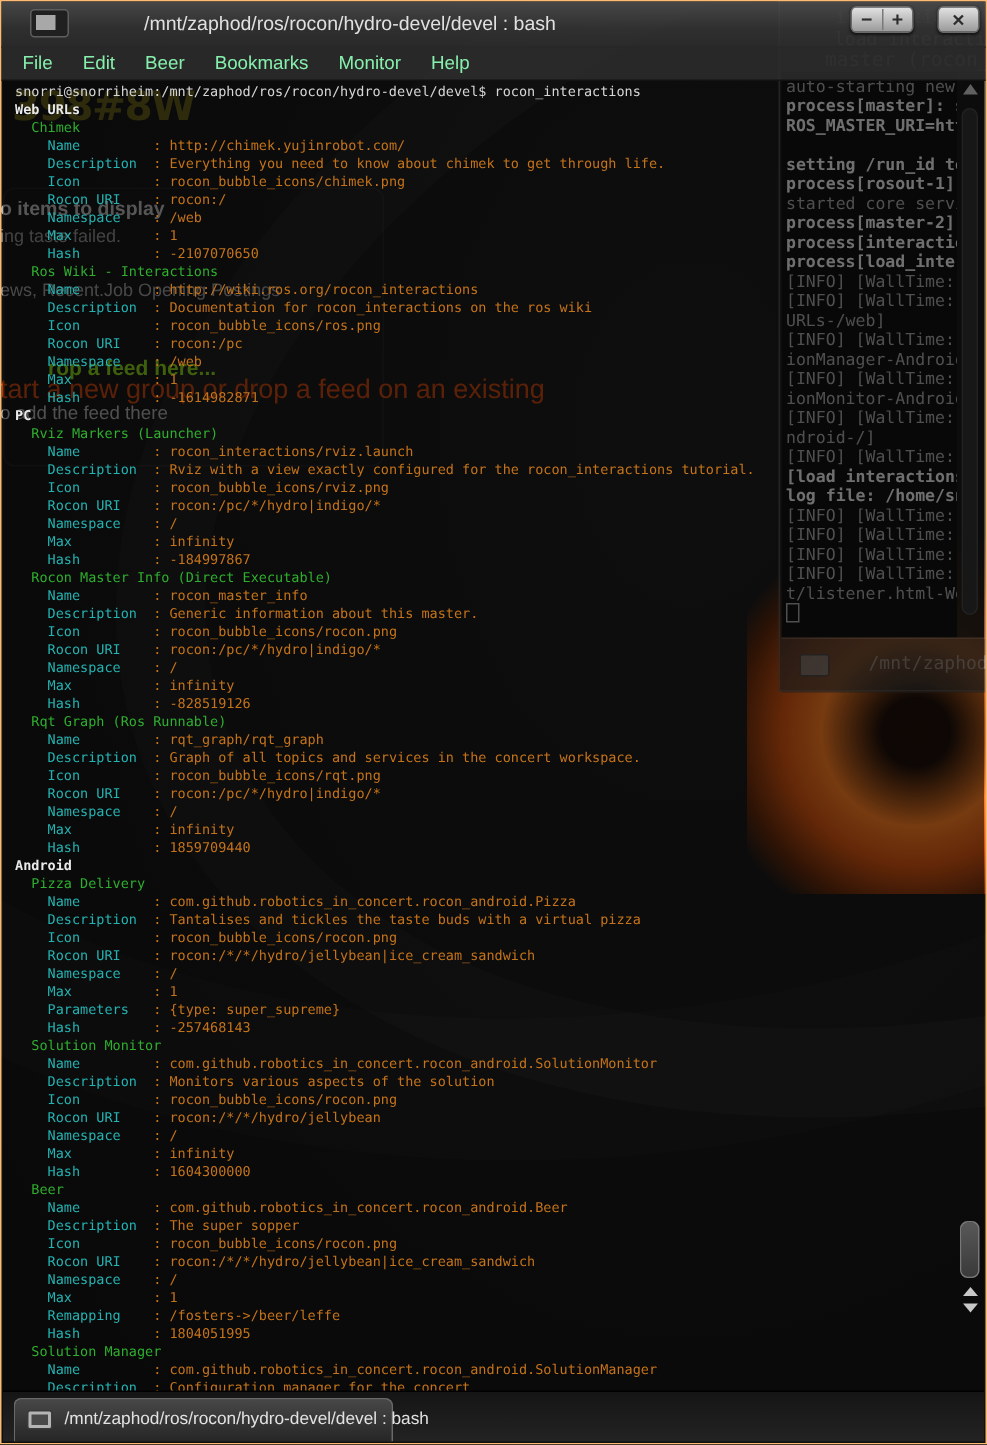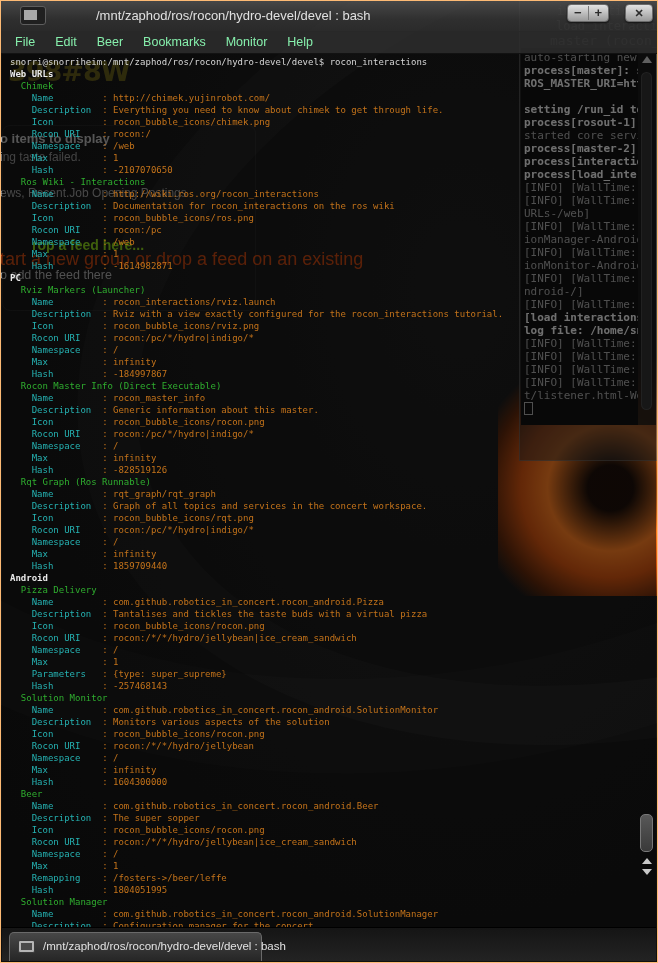--- a/index.html
+++ b/index.html
@@ -116,20 +116,24 @@
 
 <div class="bgw">
   <div class="bgw-ghost bgw-g1">interactions</div>
   <div class="bgw-ghost bgw-g2">load_interacti</div>
   <div class="bgw-ghost bgw-g3">master (rocon_r</div>
   <div class="bgw-term" id="bgw-term"><div class="dim">auto-starting new</div><div class="bold">process[master]: st</div><div class="bold">ROS_MASTER_URI=http</div><div class="dim">&nbsp;</div><div class="bold">setting /run_id to</div><div class="bold">process[rosout-1]:</div><div class="dim">started core servi</div><div class="bold">process[master-2]:</div><div class="bold">process[interactio</div><div class="bold">process[load_inter</div><div class="dim">[INFO] [WallTime:</div><div class="dim">[INFO] [WallTime:</div><div class="dim">URLs-/web]</div><div class="dim">[INFO] [WallTime:</div><div class="dim">ionManager-Android</div><div class="dim">[INFO] [WallTime:</div><div class="dim">ionMonitor-Android</div><div class="dim">[INFO] [WallTime:</div><div class="dim">ndroid-/]</div><div class="dim">[INFO] [WallTime:</div><div class="bold">[load interactions</div><div class="bold">log file: /home/sn</div><div class="dim">[INFO] [WallTime:</div><div class="dim">[INFO] [WallTime:</div><div class="dim">[INFO] [WallTime:</div><div class="dim">[INFO] [WallTime:</div><div class="dim">t/listener.html-We</div><div><span class="bgw-cursor"></span></div></div>
   <div class="bgw-scroll">
     <div class="bgw-up"></div>
     <div class="bgw-thumb"></div>
   </div>
+  <div class="bgw-tabbar">
+    <div class="bgw-tabicon"></div>
+    <div class="bgw-tablabel">/mnt/zaphod</div>
+  </div>
 </div>
 
 <div class="win">
   <div class="titlebar">
     <div class="title-icon">
         <i></i>
       </div>
     <div class="title-text">/mnt/zaphod/ros/rocon/hydro-devel/devel : bash</div>
     <div class="wbtn btn-group">
       <span>−</span>

